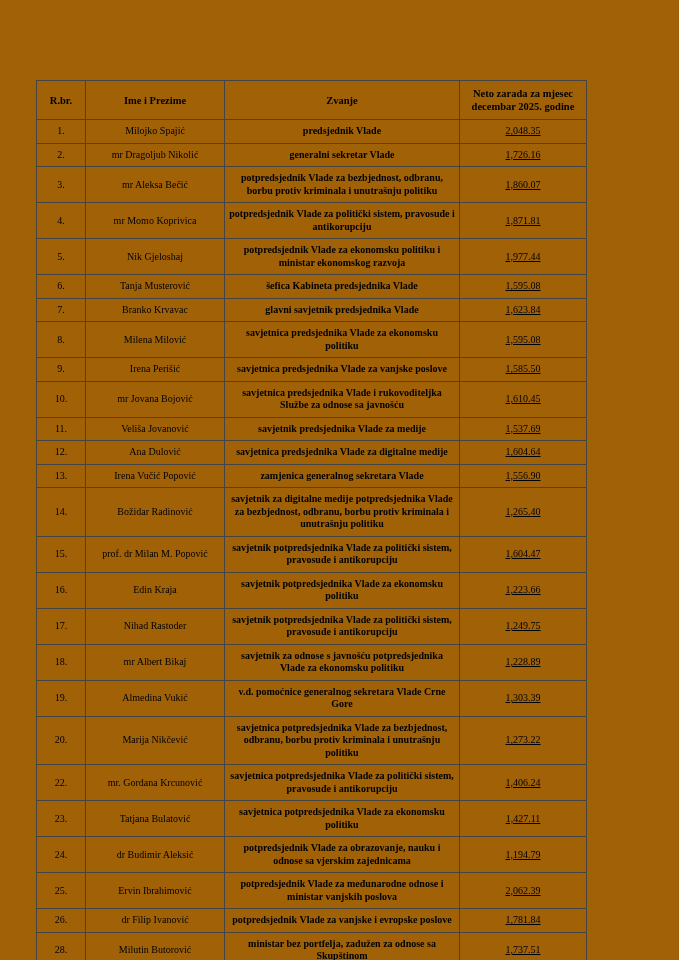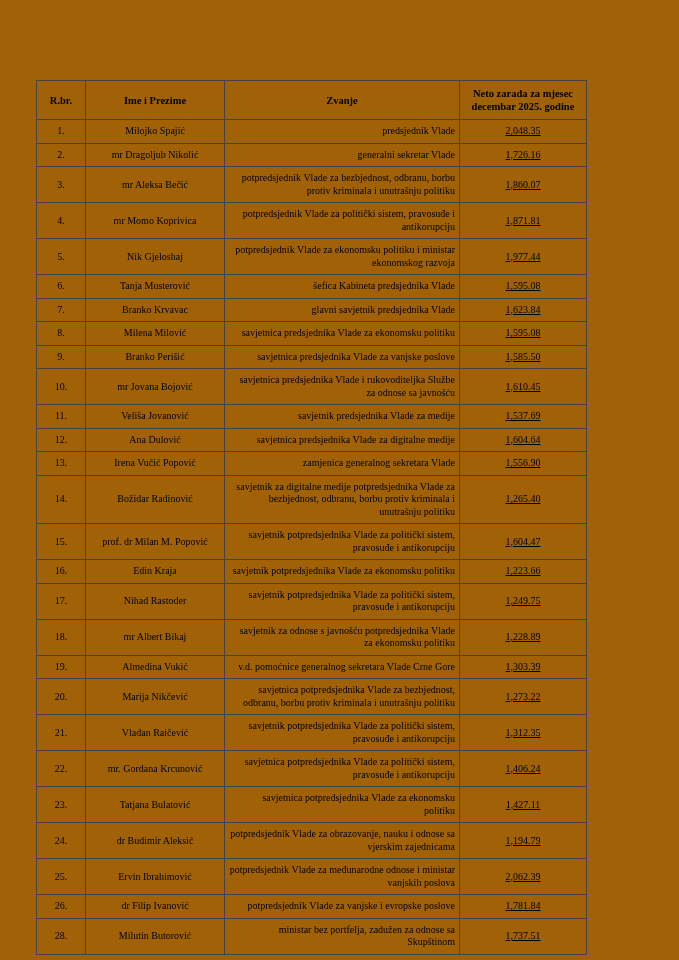--- a/index.html
+++ b/index.html
@@ -33,21 +33,21 @@
     word-wrap: break-word;
   }
   table.salary-table th {
     font-weight: bold;
     text-align: center;
     font-size: 10.5px;
     padding: 6px 3px;
   }
   td.c0 { text-align: center; width: 42px; }
   td.c1 { text-align: center;   width: 132px; }
-  td.c2 { text-align: right;   width: 228px; }
+  td.c2 { text-align: center;   width: 228px; font-weight: bold; }
   td.c3 { text-align: center; width: 120px; text-decoration: underline; }
   th.h0 { width: 42px; }
   th.h1 { width: 132px; }
   th.h2 { width: 228px; }
   th.h3 { width: 120px; margin-top: 36px; }
 </style>
 </head>
 <body>
 
 <div class="page">
@@ -104,21 +104,21 @@
           <td class="c3">1,623.84</td>
         </tr>
         <tr>
           <td class="c0">8.</td>
           <td class="c1">Milena Milović</td>
           <td class="c2">savjetnica predsjednika Vlade za ekonomsku politiku</td>
           <td class="c3">1,595.08</td>
         </tr>
         <tr>
           <td class="c0">9.</td>
-          <td class="c1">Branko Perišić</td>
+          <td class="c1">Irena Perišić</td>
           <td class="c2">savjetnica predsjednika Vlade za vanjske poslove</td>
           <td class="c3">1,585.50</td>
         </tr>
         <tr>
           <td class="c0">10.</td>
           <td class="c1">mr Jovana Bojović</td>
           <td class="c2">savjetnica predsjednika Vlade i rukovoditeljka Službe za odnose sa javnošću</td>
           <td class="c3">1,610.45</td>
         </tr>
         <tr>
@@ -173,26 +173,20 @@
           <td class="c0">19.</td>
           <td class="c1">Almedina Vukić</td>
           <td class="c2">v.d. pomoćnice generalnog sekretara Vlade Crne Gore</td>
           <td class="c3">1,303.39</td>
         </tr>
         <tr>
           <td class="c0">20.</td>
           <td class="c1">Marija Nikčević</td>
           <td class="c2">savjetnica potpredsjednika Vlade za bezbjednost, odbranu, borbu protiv kriminala i unutrašnju politiku</td>
           <td class="c3">1,273.22</td>
-        </tr>
-        <tr>
-          <td class="c0">21.</td>
-          <td class="c1">Vladan Raičević</td>
-          <td class="c2">savjetnik potpredsjednika  Vlade za politički sistem, pravosuđe i antikorupciju</td>
-          <td class="c3">1,312.35</td>
         </tr>
         <tr>
           <td class="c0">22.</td>
           <td class="c1">mr. Gordana Krcunović</td>
           <td class="c2">savjetnica potpredsjednika Vlade za politički sistem, pravosuđe i antikorupciju</td>
           <td class="c3">1,406.24</td>
         </tr>
         <tr>
           <td class="c0">23.</td>
           <td class="c1">Tatjana Bulatović</td>

